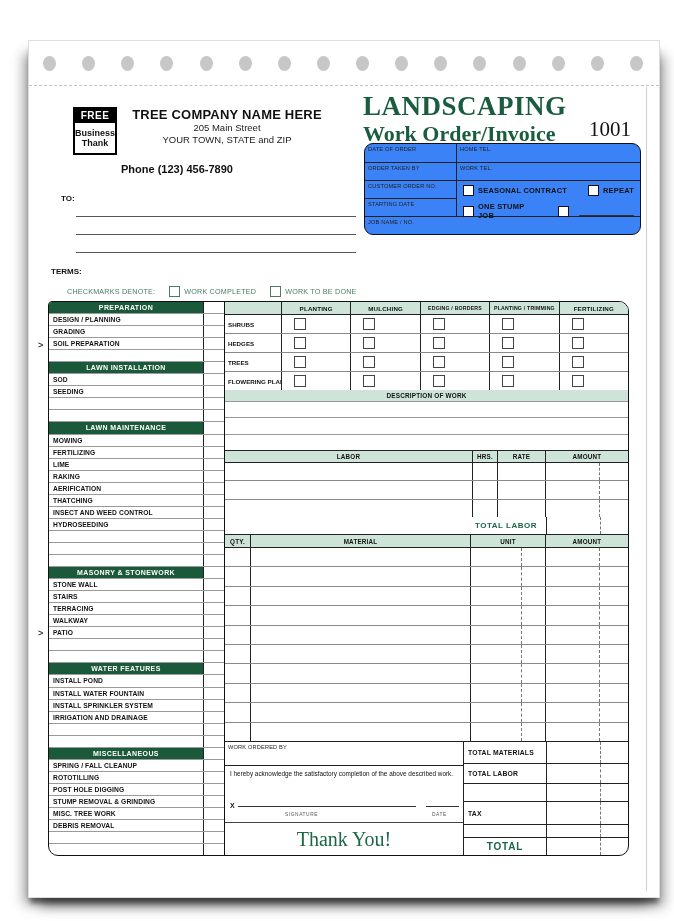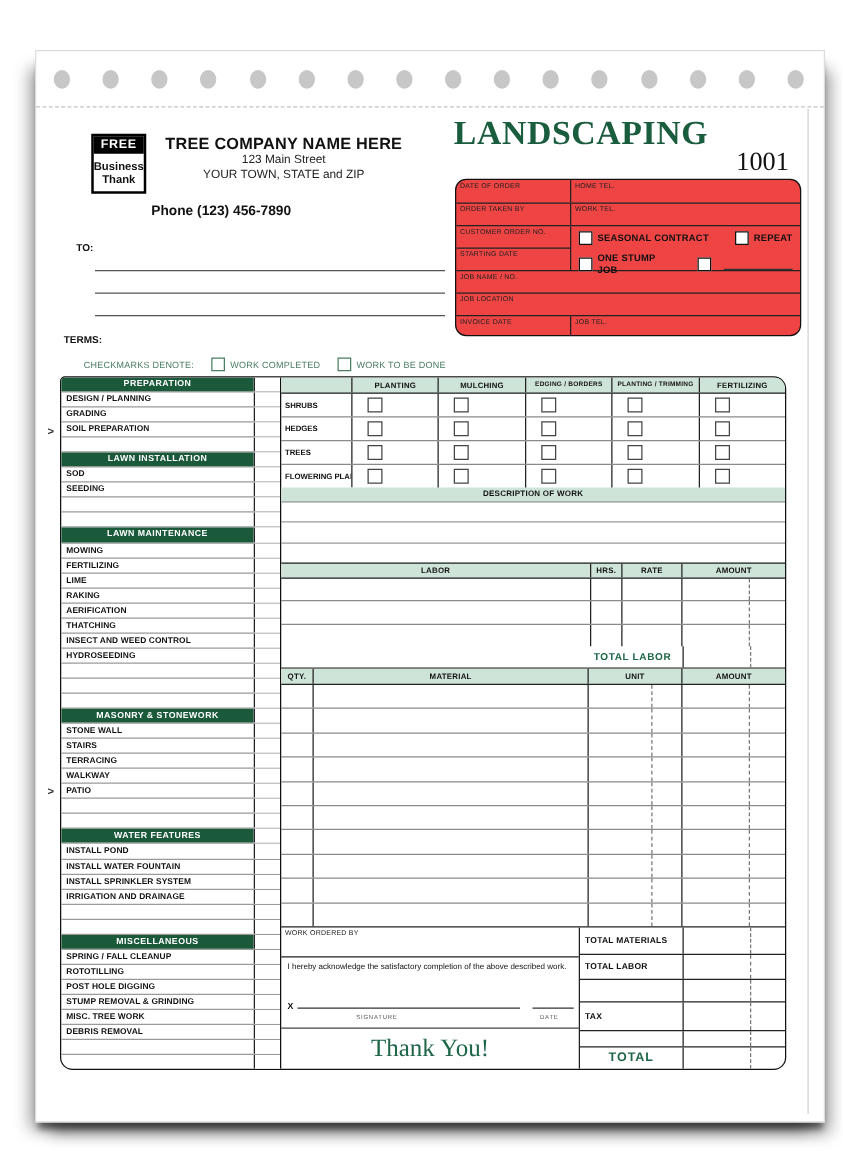--- a/index.html
+++ b/index.html
@@ -27,21 +27,21 @@
   .terms{position:absolute;left:22px;top:226px;font-weight:bold;font-size:8px;}
   .checkline{position:absolute;left:38px;top:245px;display:flex;align-items:center;font-size:7.2px;color:#4b7d65;font-weight:normal;letter-spacing:.2px;}
   .gcb{width:9px;height:9px;border:1px solid #4b7d65;background:#fff;display:inline-block;margin:0 4px 0 14px;}
 
   
   .title1{position:absolute;left:334px;top:50px;font-family:"Liberation Serif",serif;font-weight:bold;font-size:27px;color:#1a5c3e;letter-spacing:.5px;}
   .title2{position:absolute;left:334px;top:80px;font-family:"Liberation Serif",serif;font-weight:bold;font-size:22px;color:#1a5c3e;}
   .form-no{position:absolute;left:520px;top:76px;width:82px;text-align:right;font-family:"Liberation Serif",serif;font-size:21px;color:#111;}
 
   
-  .obox{position:absolute;left:335px;top:102px;width:277px;height:126px;border:1.5px solid #111;border-radius:9px;box-sizing:border-box;overflow:hidden;background:#ef4444;}
+  .obox{position:absolute;left:335px;top:102px;width:277px;height:92px;border:1.5px solid #111;border-radius:9px;box-sizing:border-box;overflow:hidden;background:#3b82f6;}
   .orow{display:flex;height:18px;box-sizing:border-box;border-top:1px solid #222;}
   .orow:first-child{border-top:none;}
   .orow.tall{height:36px;}
   .ocell{box-sizing:border-box;}
   .ocell.left{width:92px;border-right:1px solid #222;}
   .ocell.grow{flex:1;}
   .flabel{display:block;font-size:5.6px;letter-spacing:.2px;color:#222;padding:2px 0 0 3px;white-space:nowrap;}
   .ock-area{flex:1;position:relative;}
   .ock-line1{position:absolute;left:6px;right:6px;top:4px;display:flex;justify-content:space-between;align-items:center;}
   .ock-line2{position:absolute;left:6px;right:6px;top:21px;display:flex;align-items:center;}
@@ -150,38 +150,39 @@
 
     <div class="logo">
       <div class="logo-top">FREE</div>
       <div class="logo-bot">
         <div>Business</div>
         <div>Thank</div>
       </div>
     </div>
     <div class="company">
       <div class="company-name">TREE COMPANY NAME HERE</div>
-      <div class="company-addr">123 Main Street</div>
+      <div class="company-addr">205 Main Street</div>
       <div class="company-addr">YOUR TOWN, STATE and ZIP</div>
     </div>
     <div class="phone">Phone (123) 456-7890</div>
     <div class="to-label">TO:</div>
     <div class="to-line" style="top:175px"></div>
     <div class="to-line" style="top:193px"></div>
     <div class="to-line" style="top:211px"></div>
     <div class="terms">TERMS:</div>
     <div class="checkline">
       <span>CHECKMARKS DENOTE:</span>
       <span class="gcb"></span>
       <span>WORK COMPLETED</span>
       <span class="gcb"></span>
       <span>WORK TO BE DONE</span>
     </div>
 
     <div class="title1">LANDSCAPING</div>
+    <div class="title2">Work Order/Invoice</div>
     <div class="form-no">1001</div>
 
     <div class="obox">
       <div class="orow">
         <div class="ocell left">
             <span class="flabel">DATE OF ORDER</span>
           </div>
         <div class="ocell grow">
             <span class="flabel">HOME TEL.</span>
           </div>

